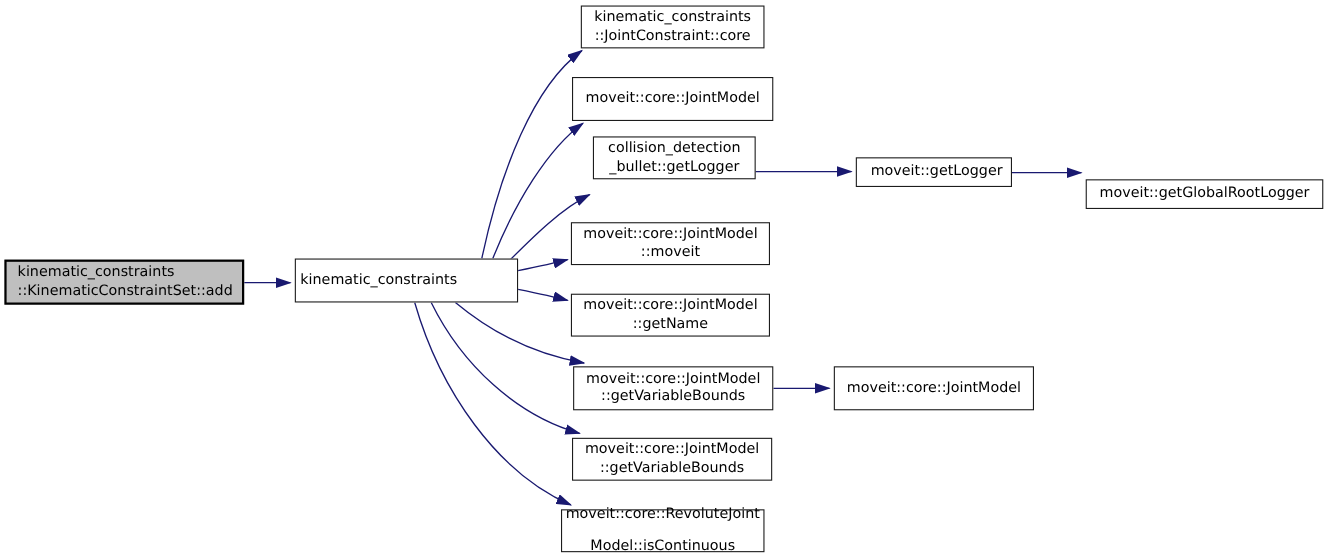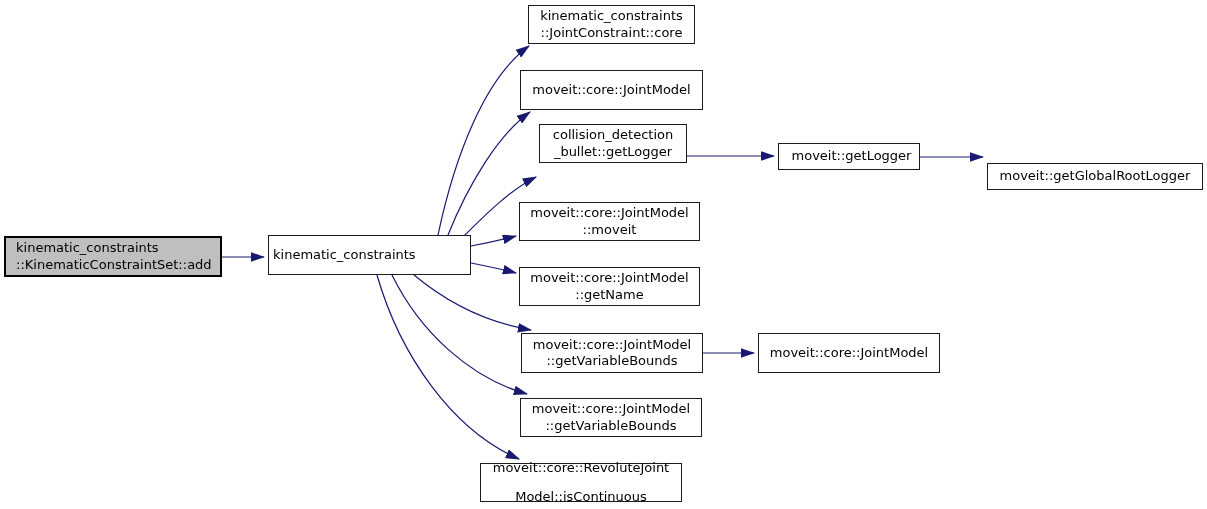--- a/index.html
+++ b/index.html
@@ -127,18 +127,18 @@
 
   <div class="node" style="left:758px; top:333px; width:182px; height:40px;">
     <span>moveit::core::JointModel</span>
   </div>
 
   <div class="node" style="left:520px; top:398px; width:182px; height:39px;">
     <span>moveit::core::JointModel</span>
     <span>::getVariableBounds</span>
   </div>
 
-  <div class="node" style="left:480px; top:463px; width:202px; height:39px;gap:12px;">
+  <div class="node" style="left:510px; top:463px; width:185px; height:39px;gap:12px;">
     <span>moveit::core::RevoluteJoint</span>
     <span>Model::isContinuous</span>
   </div>
 
 </div>
 
 </body></html>

